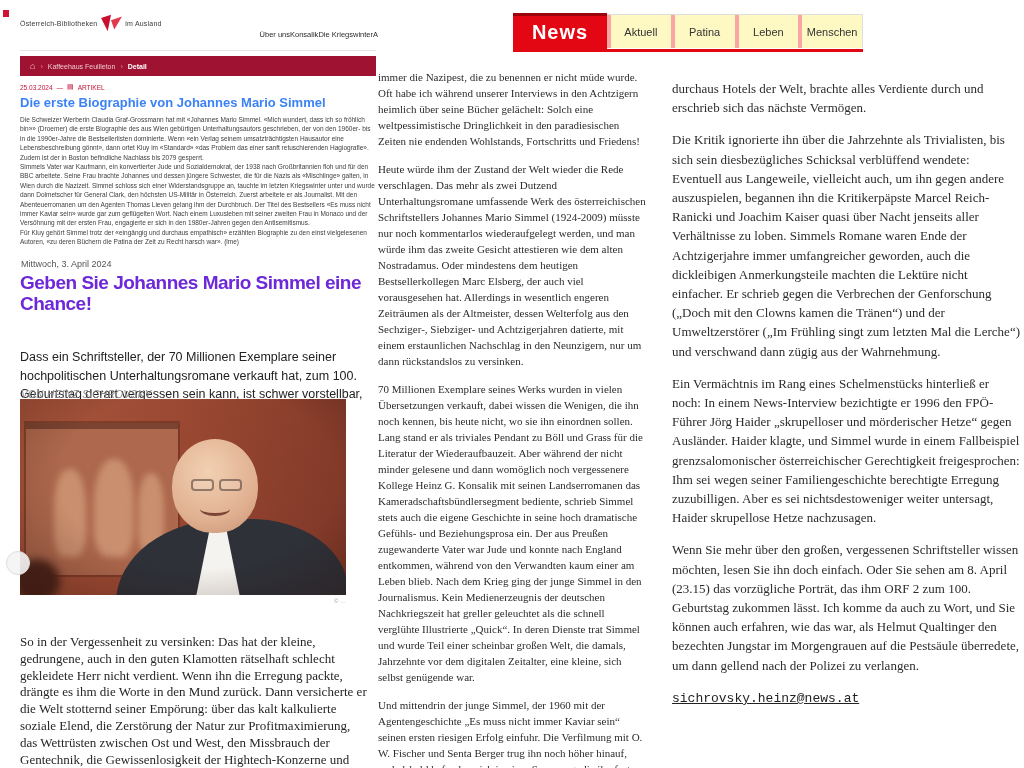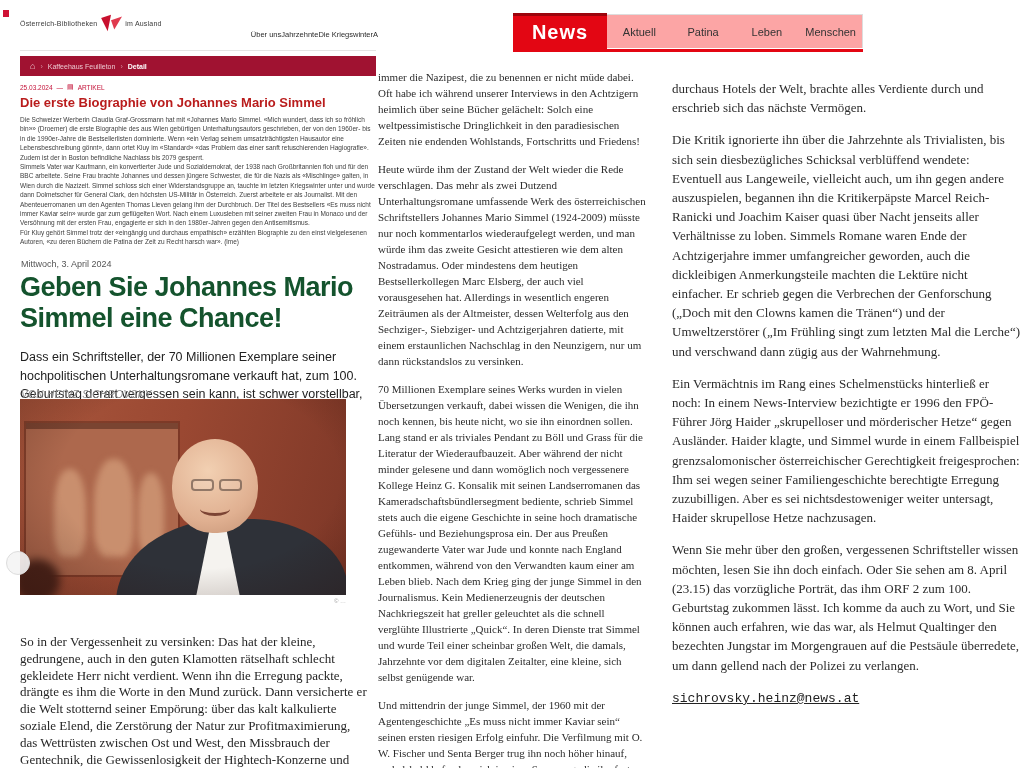--- a/index.html
+++ b/index.html
@@ -25,39 +25,39 @@
                     padding:0 10px; font-size:7px; color:#fff; }
   .breadcrumb-bar .home { font-size:9px; line-height:1; color:#f3dade; }
   .breadcrumb-bar .sep { color:#d58c9d; }
   .breadcrumb-bar .crumb { color:#ecc7cf; }
   .breadcrumb-bar .crumb-current { color:#ffffff; font-weight:bold; }
 
   
   .site-article { position:absolute; left:20px; top:83px; width:357px; }
   .date-row { display:flex; align-items:center; gap:4px; font-size:6.5px; color:#c41239; }
   .date-row .doc-icon { font-size:7px; }
-  .site-title { font-size:13px; font-weight:bold; color:#b91c1c; margin:4px 0 5px; }
+  .site-title { font-size:13px; font-weight:bold; color:#3b82f6; margin:4px 0 5px; }
   .site-article p { font-size:6.5px; line-height:9.4px; color:#3d3d3d; }
 
   
   .mag-masthead { position:absolute; left:513px; top:13px; width:350px; height:36px; }
   .news-logo { position:absolute; left:0; top:0; width:94px; height:36px; background:#e30613;
                border-top:3px solid #9c040c; display:flex; align-items:center; justify-content:center; }
   .news-logo span { color:#fff; font-size:20px; font-weight:800; letter-spacing:1px; }
   .mag-tabs { position:absolute; left:94px; top:1px; width:256px; height:34px; display:flex;
               border-top:1px solid #ddd; }
   .mag-tab { flex:1; display:flex; align-items:center; justify-content:center; font-size:11px;
-             color:#333; border-left:1px solid #fca5a5; background:#fca5a5; cursor:pointer; }
+             color:#333; border-left:4px solid #fca5a5; background:#fef9c3; cursor:pointer; }
   .mag-tab:last-child { border-right:1px solid #ddd; }
   .mag-underline { position:absolute; left:0; top:36px; width:350px; height:2.5px; background:#e30613; }
 
   
   .dateline { position:absolute; left:21px; top:259px; font-size:9px; color:#555; }
-  .headline { position:absolute; left:20px; top:272px; width:358px; font-size:27px; font-weight:800;
-              letter-spacing:-0.5px; line-height:1.13; color:#14532d; }
+  .headline { position:absolute; left:20px; top:272px; width:358px; font-size:19px; font-weight:800;
+              letter-spacing:-0.5px; line-height:1.13; color:#6d28d9; }
   .lede { position:absolute; left:20px; top:348px; width:362px; font-size:12.5px; line-height:1.48; color:#222; }
   .byline { position:absolute; left:21px; top:389px; font-size:10px; font-style:italic; color:#8a8a8a; letter-spacing:0.4px; }
 
   
   .photo { position:absolute; left:20px; top:399px; width:326px; height:196px; overflow:hidden;
            background:linear-gradient(105deg,#a8563c 0%,#9a4832 45%,#7d3727 100%); }
   .photo .vignette { position:absolute; inset:0;
            background:radial-gradient(ellipse at 55% 40%, rgba(0,0,0,0) 55%, rgba(40,10,5,0.35) 100%); }
   .relief-panel { position:absolute; left:6px; top:24px; width:152px; height:152px; background:#ad684d;
            border-top:6px solid rgba(60,25,15,0.45); box-shadow:0 0 0 2px rgba(70,30,18,0.35); }
@@ -108,21 +108,21 @@
       <span class="logo-mark">
         <svg viewBox="0 0 40 30" width="22" height="18">
           <polygon points="2,6 20,0 14,30" fill="#c8102e"></polygon>
           <polygon points="20,10 40,3 26,27" fill="#e03a4e"></polygon>
         </svg>
       </span>
       <span class="logo-text">im Ausland</span>
     </div>
     <nav class="site-nav">
       <span>Über uns</span>
-      <span>Jahrzehnte</span>
+      <span>Konsalik</span>
       <span>Die Kriegswinter</span>
       <span>A</span>
     </nav>
   </header>
   <div class="header-rule"></div>
 
   <div class="breadcrumb-bar">
     <span class="home">⌂</span>
     <span class="sep">›</span>
     <span class="crumb">Kaffeehaus Feuilleton</span>
@@ -177,21 +177,21 @@
     <div class="smile"></div>
     <div class="dark-blob"></div>
     <div class="vignette"></div>
   </div>
   <div class="photo-credit">© …</div>
   <div class="carousel-btn"></div>
 
   <p class="body-left">So in der Vergessenheit zu versinken: Das hat der kleine, gedrungene, auch in den guten Klamotten rätselhaft schlecht gekleidete Herr nicht verdient. Wenn ihn die Erregung packte, drängte es ihm die Worte in den Mund zurück. Dann versicherte er die Welt stotternd seiner Empörung: über das kalt kalkulierte soziale Elend, die Zerstörung der Natur zur Profitmaximierung, das Wettrüsten zwischen Ost und West, den Missbrauch der Gentechnik, die Gewissenlosigkeit der Hightech-Konzerne und</p>
 
   <div class="col-middle">
-    <p>immer die Nazipest, die zu benennen er nicht müde dabei. Oft habe ich während unserer Interviews in den Achtzigern heimlich über seine Bücher gelächelt: Solch eine weltpessimistische Dringlichkeit in den paradiesischen Zeiten nie endenden Wohlstands, Fortschritts und Friedens!</p>
+    <p>immer die Nazipest, die zu benennen er nicht müde wurde. Oft habe ich während unserer Interviews in den Achtzigern heimlich über seine Bücher gelächelt: Solch eine weltpessimistische Dringlichkeit in den paradiesischen Zeiten nie endenden Wohlstands, Fortschritts und Friedens!</p>
     <p>Heute würde ihm der Zustand der Welt wieder die Rede verschlagen. Das mehr als zwei Dutzend Unterhaltungsromane umfassende Werk des österreichischen Schriftstellers Johannes Mario Simmel (1924-2009) müsste nur noch kommentarlos wiederaufgelegt werden, und man würde ihm das zweite Gesicht attestieren wie dem alten Nostradamus. Oder mindestens dem heutigen Bestsellerkollegen Marc Elsberg, der auch viel vorausgesehen hat. Allerdings in wesentlich engeren Zeiträumen als der Altmeister, dessen Welterfolg aus den Sechziger-, Siebziger- und Achtzigerjahren datierte, mit einem erstaunlichen Nachschlag in den Neunzigern, nur um dann rückstandslos zu versinken.</p>
     <p>70 Millionen Exemplare seines Werks wurden in vielen Übersetzungen verkauft, dabei wissen die Wenigen, die ihn noch kennen, bis heute nicht, wo sie ihn einordnen sollen. Lang stand er als triviales Pendant zu Böll und Grass für die Literatur der Wiederaufbauzeit. Aber während der nicht minder gelesene und dann womöglich noch vergessenere Kollege Heinz G. Konsalik mit seinen Landserromanen das Kameradschaftsbündlersegment bediente, schrieb Simmel stets auch die eigene Geschichte in seine hoch dramatische Gefühls- und Beziehungsprosa ein. Der aus Preußen zugewanderte Vater war Jude und konnte nach England entkommen, während von den Verwandten kaum einer am Leben blieb. Nach dem Krieg ging der junge Simmel in den Journalismus. Kein Medienerzeugnis der deutschen Nachkriegszeit hat greller geleuchtet als die schnell verglühte Illustrierte „Quick“. In deren Dienste trat Simmel und wurde Teil einer scheinbar großen Welt, die damals, Jahrzehnte vor dem digitalen Zeitalter, eine kleine, sich selbst genügende war.</p>
     <p>Und mittendrin der junge Simmel, der 1960 mit der Agentengeschichte „Es muss nicht immer Kaviar sein“ seinen ersten riesigen Erfolg einfuhr. Die Verfilmung mit O. W. Fischer und Senta Berger trug ihn noch höher hinauf, und alsbald befand er sich in einer Spannung, die ihn fast zerrissen hätte: Als antifaschistischer, antikapitalistischer Jet-Setter umgab er sich, nicht zum Besten aller Beteiligten, mit schönen Frauen, bezog die</p>
   </div>
 
   <div class="col-right">
     <p>durchaus Hotels der Welt, brachte alles Verdiente durch und erschrieb sich das nächste Vermögen.</p>
     <p>Die Kritik ignorierte ihn über die Jahrzehnte als Trivialisten, bis sich sein diesbezügliches Schicksal verblüffend wendete: Eventuell aus Langeweile, vielleicht auch, um ihn gegen andere auszuspielen, begannen ihn die Kritikerpäpste Marcel Reich-Ranicki und Joachim Kaiser quasi über Nacht jenseits aller Verhältnisse zu loben. Simmels Romane waren Ende der Achtzigerjahre immer umfangreicher geworden, auch die dickleibigen Anmerkungsteile machten die Lektüre nicht einfacher. Er schrieb gegen die Verbrechen der Genforschung („Doch mit den Clowns kamen die Tränen“) und der Umweltzerstörer („Im Frühling singt zum letzten Mal die Lerche“) und verschwand dann zügig aus der Wahrnehmung.</p>
     <p>Ein Vermächtnis im Rang eines Schelmenstücks hinterließ er noch: In einem News-Interview bezichtigte er 1996 den FPÖ-Führer Jörg Haider „skrupelloser und mörderischer Hetze“ gegen Ausländer. Haider klagte, und Simmel wurde in einem Fallbeispiel grenzsalomonischer österreichischer Gerechtigkeit freigesprochen: Ihm sei wegen seiner Familiengeschichte berechtigte Erregung zuzubilligen. Aber es sei nichtsdestoweniger weiter untersagt, Haider skrupellose Hetze nachzusagen.</p>
     <p>Wenn Sie mehr über den großen, vergessenen Schriftsteller wissen möchten, lesen Sie ihn doch einfach. Oder Sie sehen am 8. April (23.15) das vorzügliche Porträt, das ihm ORF 2 zum 100. Geburtstag zukommen lässt. Ich komme da auch zu Wort, und Sie können auch erfahren, wie das war, als Helmut Qualtinger den bezechten Jungstar im Morgengrauen auf die Pestsäule überredete, um dann gellend nach der Polizei zu verlangen.</p>

